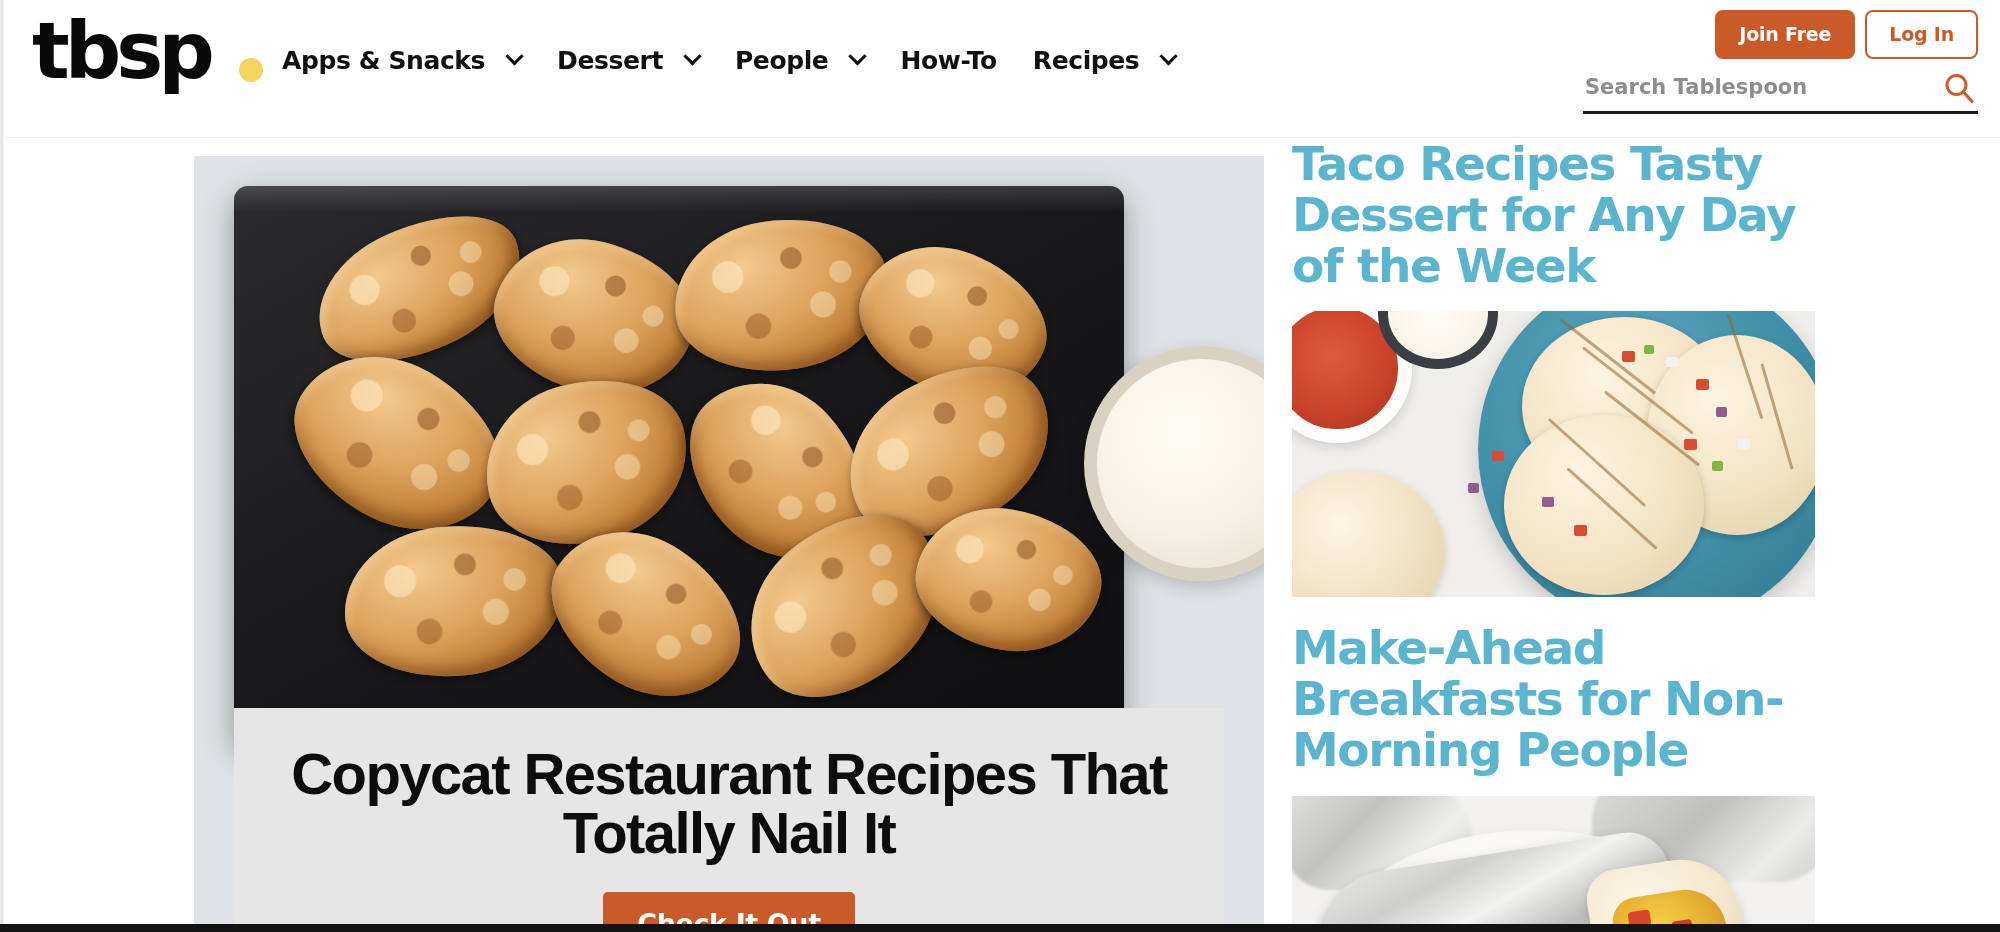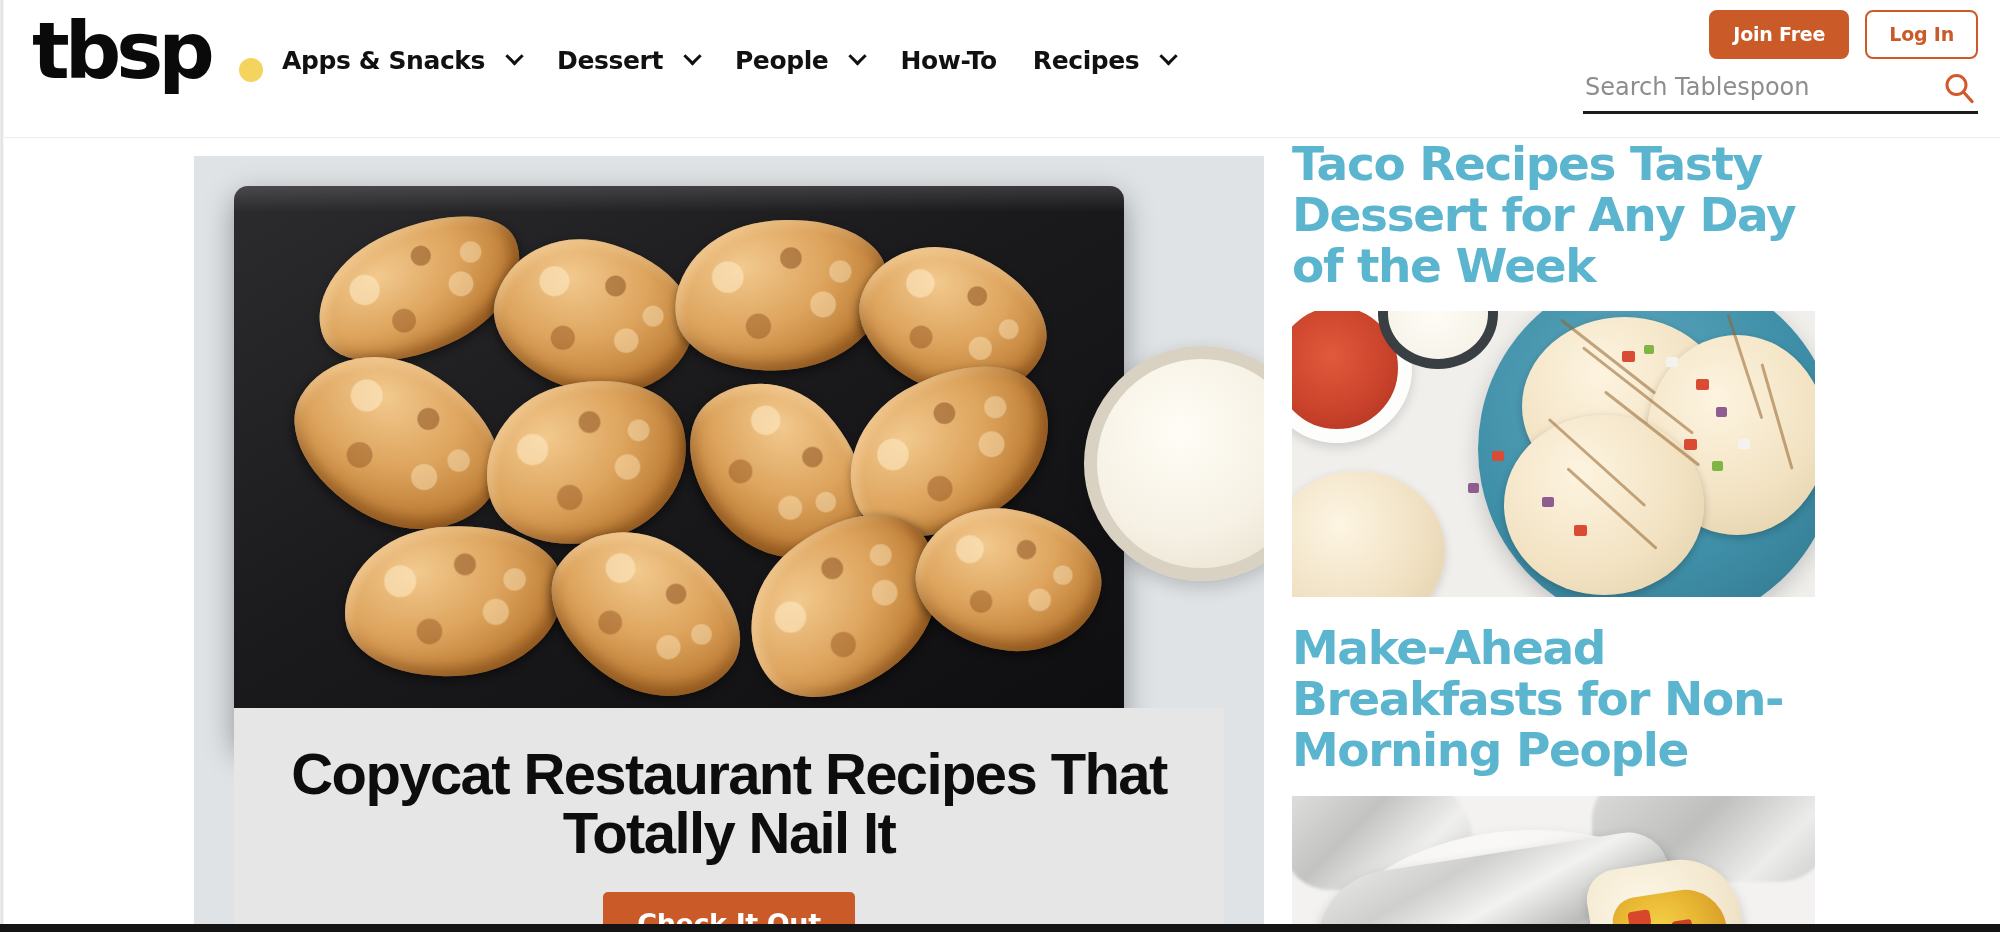--- a/index.html
+++ b/index.html
@@ -84,21 +84,21 @@
     display: inline-block;
     width: 13px; height: 13px;
     border-right: 3.2px solid #111;
     border-bottom: 3.2px solid #111;
     transform: rotate(45deg) translate(-3px,-3px);
   }
 
   
   .auth {
     position: absolute; right: 22px; top: 10px;
-    display: flex; gap: 16px; align-items: flex-start;
+    display: flex; gap: 3px; align-items: flex-start;
   }
   .btn-join {
     background: #ca5a28;
     color: #ffffff;
     border: 2px solid #ca5a28;
     border-radius: 8px;
     font-family: "DejaVu Sans", sans-serif;
     font-weight: 700;
     font-size: 19px;
     padding: 11px 22px 12px 22px;
@@ -109,37 +109,39 @@
     background: #ffffff;
     color: #ca5a28;
     border: 2.5px solid #ca5a28;
     border-radius: 8px;
     font-family: "DejaVu Sans", sans-serif;
     font-weight: 700;
     font-size: 19px;
     padding: 11px 22px 12px 22px;
     cursor: pointer;
     letter-spacing: -0.2px;
+    margin-left: 7px;
   }
 
   
   .search {
     position: absolute; right: 22px; top: 70px;
     width: 395px; height: 44px;
     border-bottom: 3px solid #1b1b1b;
     display: flex; align-items: center;
   }
   .search-input {
     flex: 1;
     border: none; outline: none;
     background: transparent;
     font-family: "DejaVu Sans", sans-serif;
-    font-size: 24px;
+    font-size: 21px;
     color: #333;
     padding: 0 4px 8px 2px;
+    font-weight: bold;
   }
   .search-input::placeholder { color: #8d8d8d; }
   .search-icon {
     width: 34px; height: 34px;
     position: relative;
     margin-bottom: 6px;
     margin-right: 2px;
     cursor: pointer;
     flex: 0 0 34px;
   }

